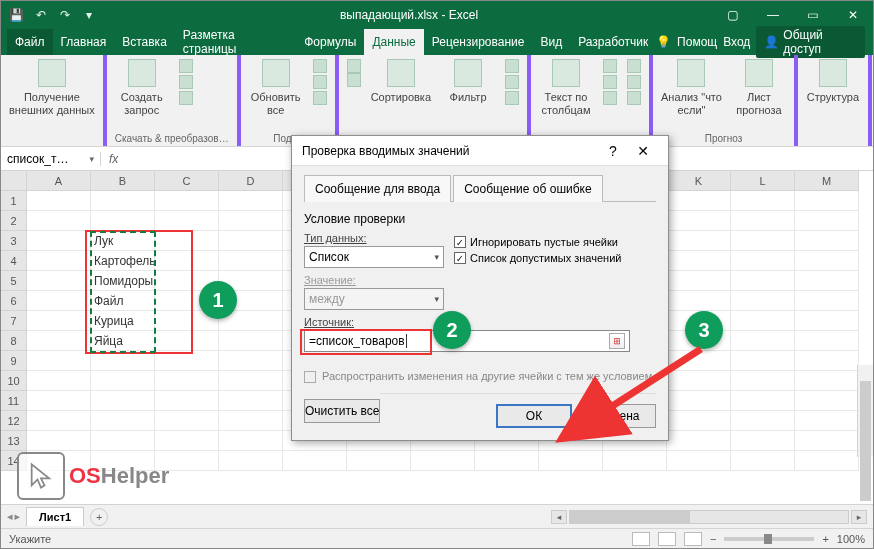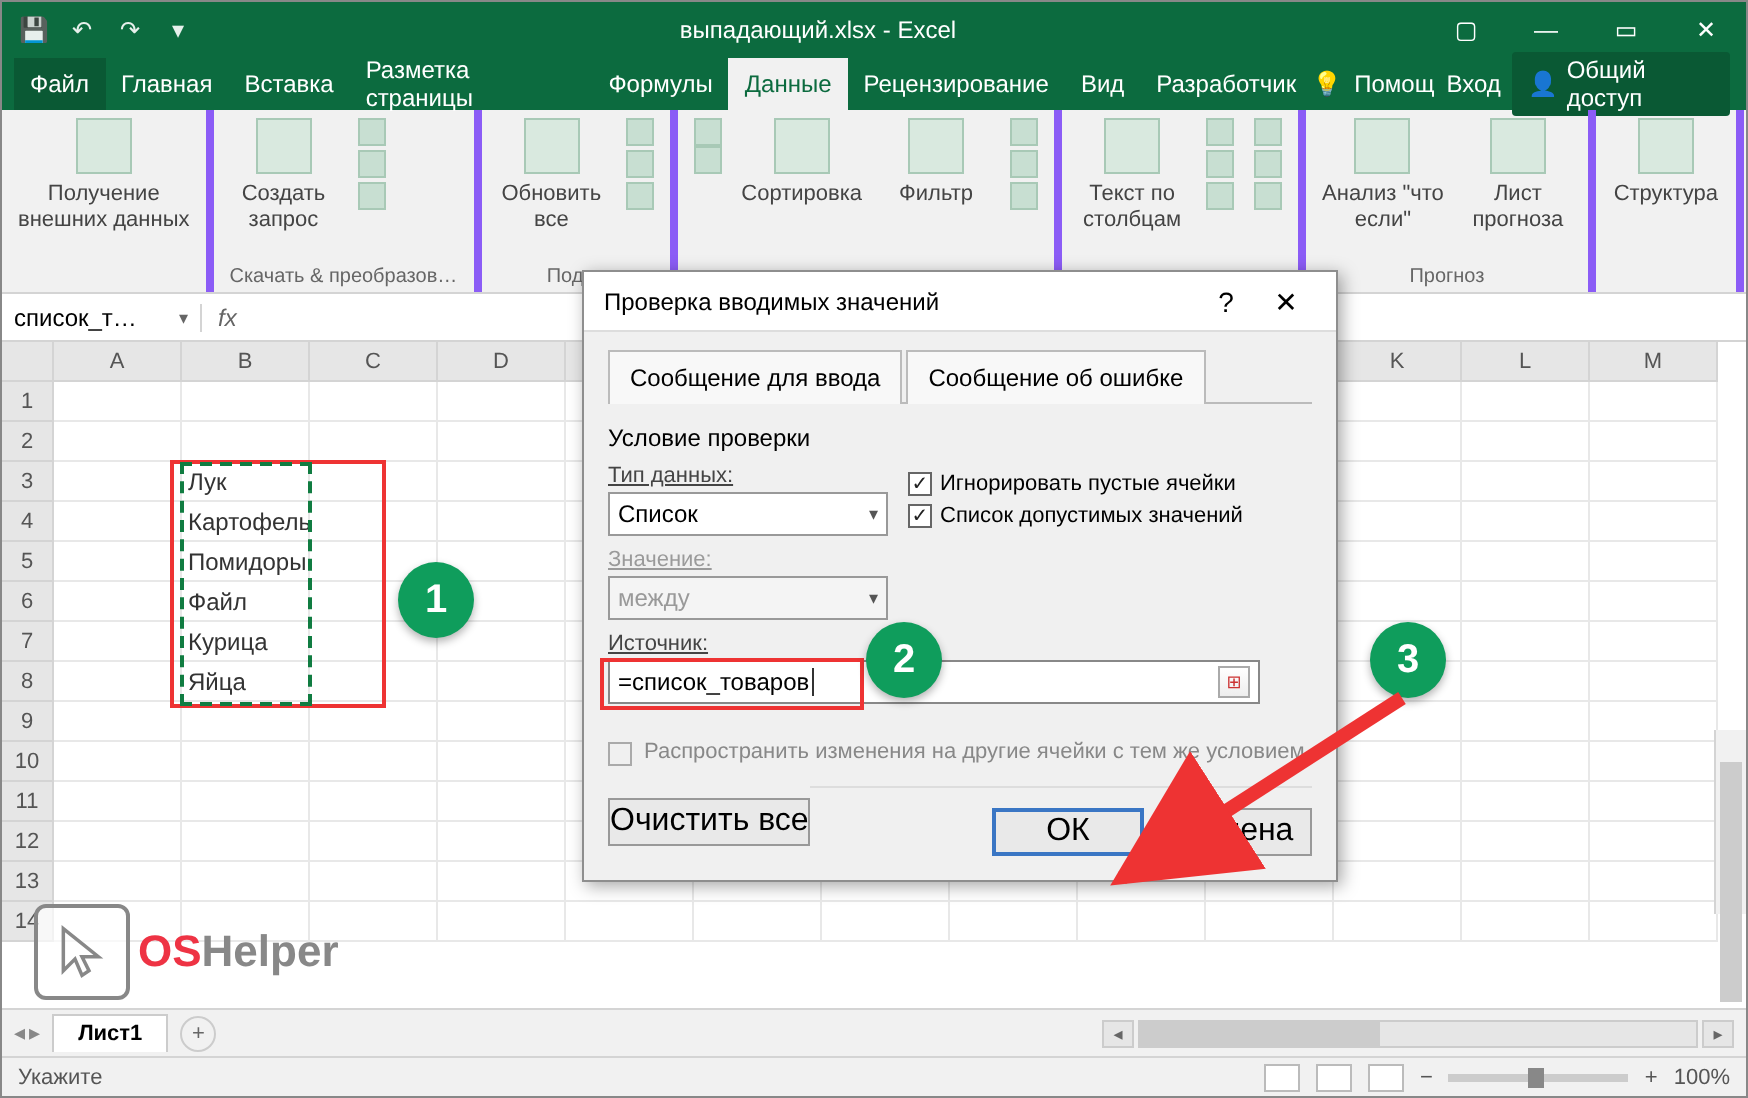--- a/index.html
+++ b/index.html
@@ -71,21 +71,21 @@
 .dialog .combo.dis { color: #999; background: #f4f4f4; }
 .dialog .combo .arr { font-size: 9px; color: #555; }
 .dialog .checks { display: flex; flex-direction: column; gap: 4px; font-size: 11px; }
 .dialog .checks .ck { display: flex; align-items: center; gap: 4px; }
 .dialog .checks .box { width: 12px; height: 12px; border: 1px solid #666; display: inline-flex; align-items: center; justify-content: center; font-size: 10px; color: #222; background: #fff; }
 .dialog .source { width: 326px; height: 22px; border: 1px solid #888; background: #fff; display: flex; align-items: center; padding: 0 4px; }
 .dialog .source .pick { width: 16px; height: 16px; border: 1px solid #aaa; background: linear-gradient(#fff,#eee); margin-left: auto; font-size: 9px; text-align: center; line-height: 14px; color: #c33; }
 .dialog .propagate { display: flex; gap: 6px; align-items: flex-start; margin: 18px 0 10px; color: #888; font-size: 11px; }
 .dialog .propagate .box2 { width: 12px; height: 12px; border: 1px solid #aaa; margin-top: 1px; }
 .dialog .dlg-buttons { display: flex; gap: 8px; justify-content: flex-end; border-top: 1px solid #ddd; padding-top: 10px; }
-.dialog .dlg-buttons .btn, .dialog .clearbtn { min-width: 76px; height: 24px; border: 1px solid #999; background: #e9e9e9; display: inline-flex; align-items: center; justify-content: center; font-size: 16px; }
+.dialog .dlg-buttons .btn, .dialog .clearbtn { min-width: 76px; height: 24px; border: 1px solid #999; background: #e9e9e9; display: inline-flex; align-items: center; justify-content: center; font-size: 12px; }
 .dialog .dlg-buttons .btn.primary { border: 2px solid #3a76c4; }
 .dialog .clearwrap { float: left; }
 
 
 .arrow { position: absolute; z-index: 60; pointer-events: none; }
 
 
 .sheettabs { height: 24px; background: #f1f1f1; border-top: 1px solid #d4d4d4; display: flex; align-items: center; font-size: 11px; padding: 0 6px; gap: 6px; position: absolute; bottom: 20px; left: 0; right: 0; }
 .sheettabs .nav { display: flex; gap: 2px; color: #888; }
 .sheettabs .sheet { padding: 3px 12px; background: #fff; border: 1px solid #ccc; border-bottom: none; font-weight: 600; }

